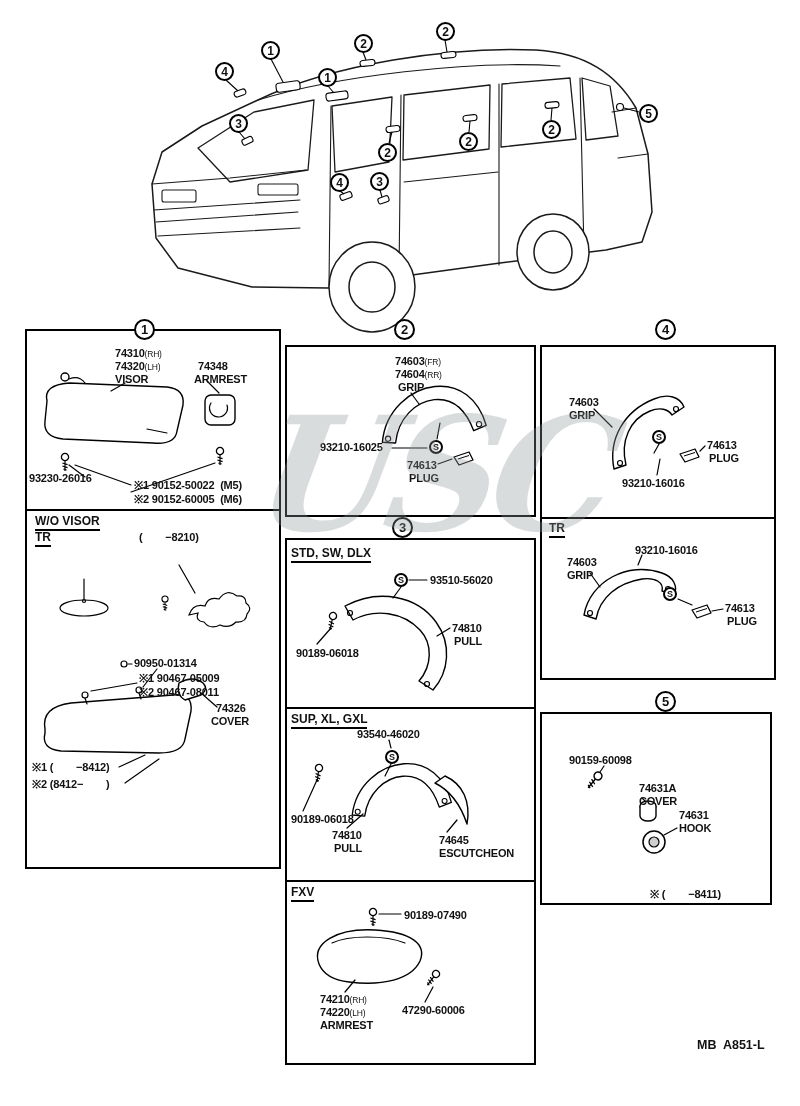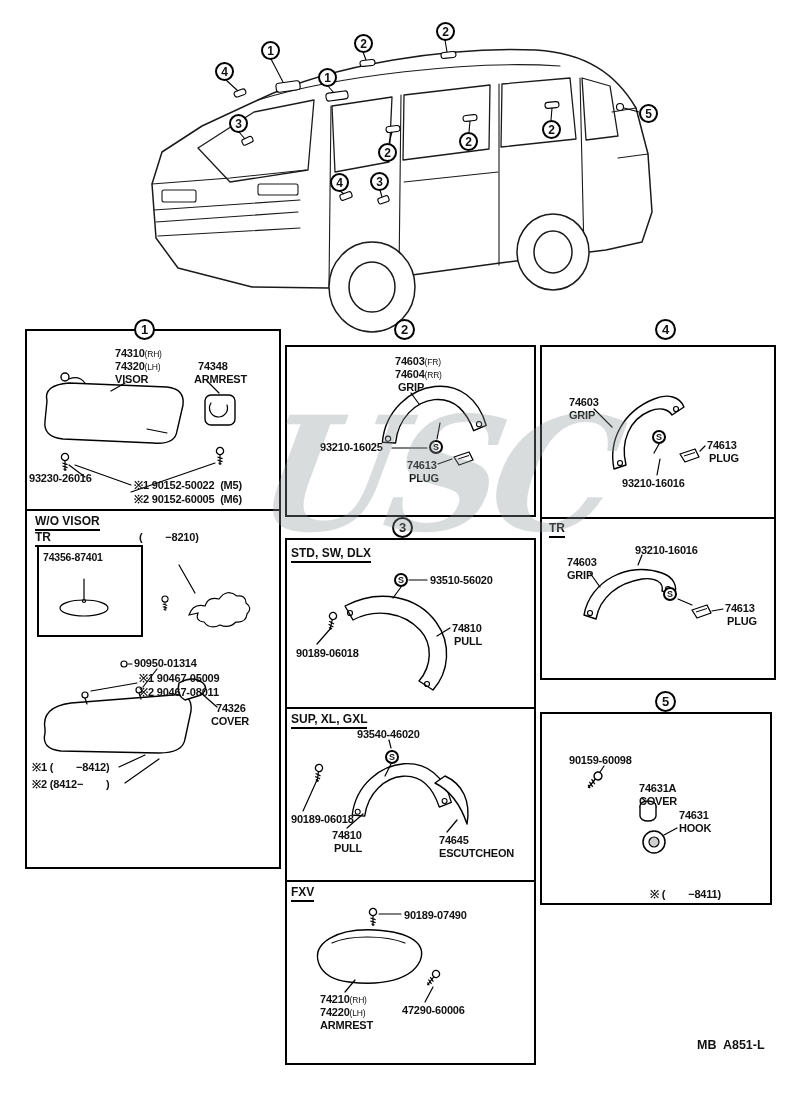--- a/index.html
+++ b/index.html
@@ -168,23 +168,20 @@
     <div class="lbl" style="left:2px;top:141px">93230-26016</div>
     <div class="lbl" style="left:107px;top:148px">※1 90152-50022  (M5)</div>
     <div class="lbl" style="left:107px;top:162px">※2 90152-60005  (M6)</div>
 
     <div class="divline" style="top:178px"></div>
 
     <div class="hdr" style="left:8px;top:183px">W/O VISOR</div>
     <div class="hdr" style="left:8px;top:199px">TR</div>
     <div class="lbl" style="left:112px;top:200px">(        −8210)</div>
 
-    <div class="subbox" style="left:10px;top:214px;width:106px;height:92px">
-      <div class="lbl sm" style="left:4px;top:4px">74356-87401</div>
-    </div>
 
     <div class="lbl" style="left:107px;top:326px">90950-01314</div>
     <div class="lbl" style="left:112px;top:341px">※1 90467-05009</div>
     <div class="lbl" style="left:112px;top:355px">※2 90467-08011</div>
     <div class="lbl" style="left:189px;top:371px">74326</div>
     <div class="lbl" style="left:184px;top:384px">COVER</div>
     <div class="lbl" style="left:5px;top:430px">※1 (        −8412)</div>
     <div class="lbl" style="left:5px;top:447px">※2 (8412−        )</div>
   </div>
 

